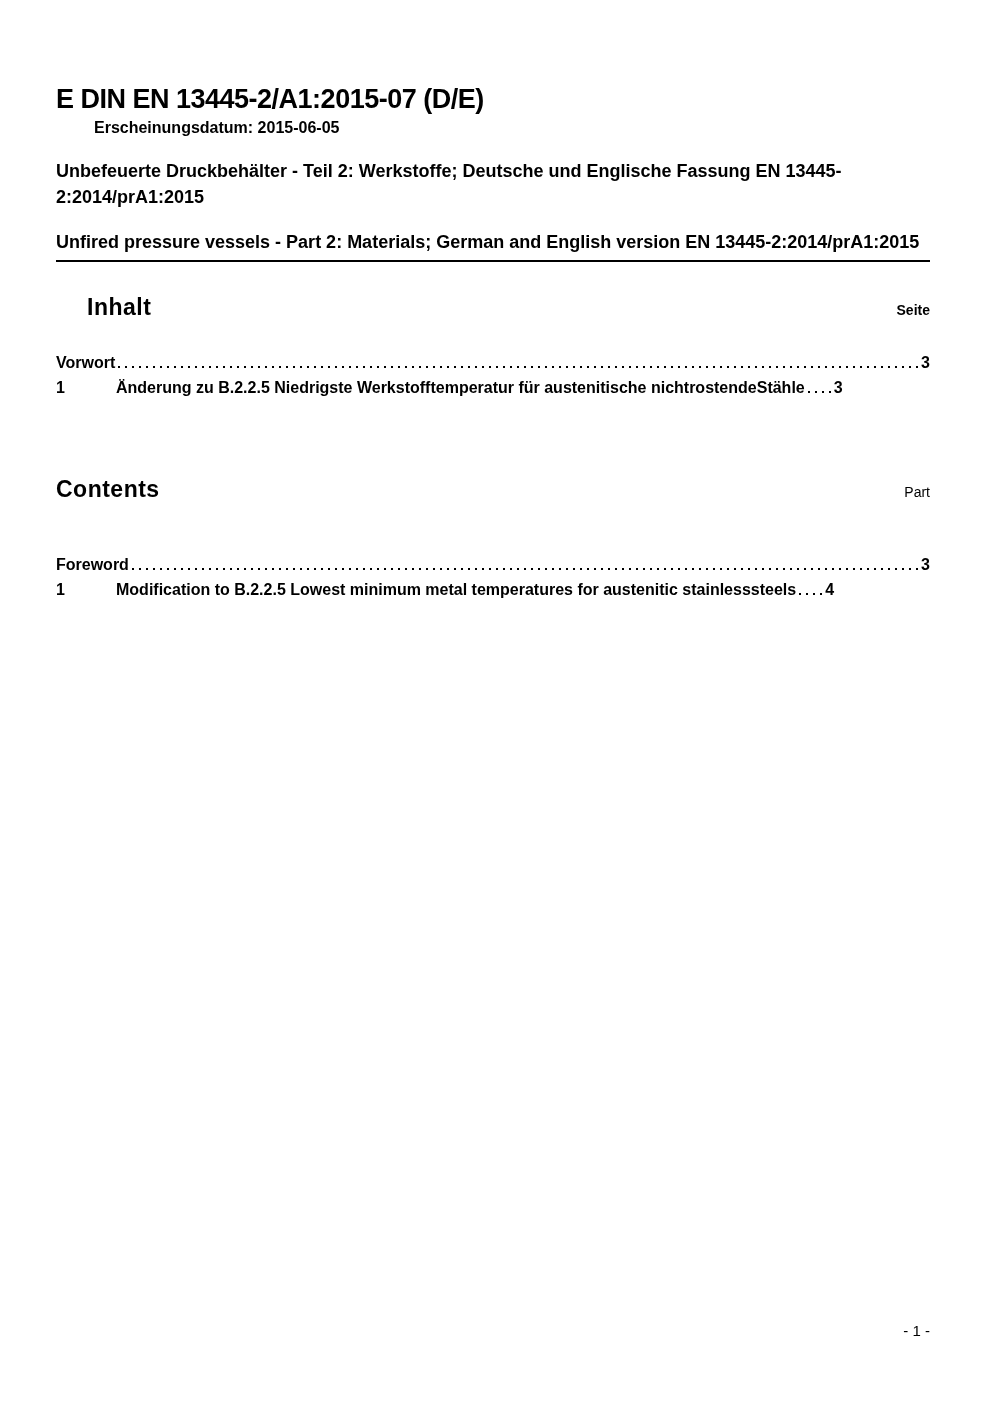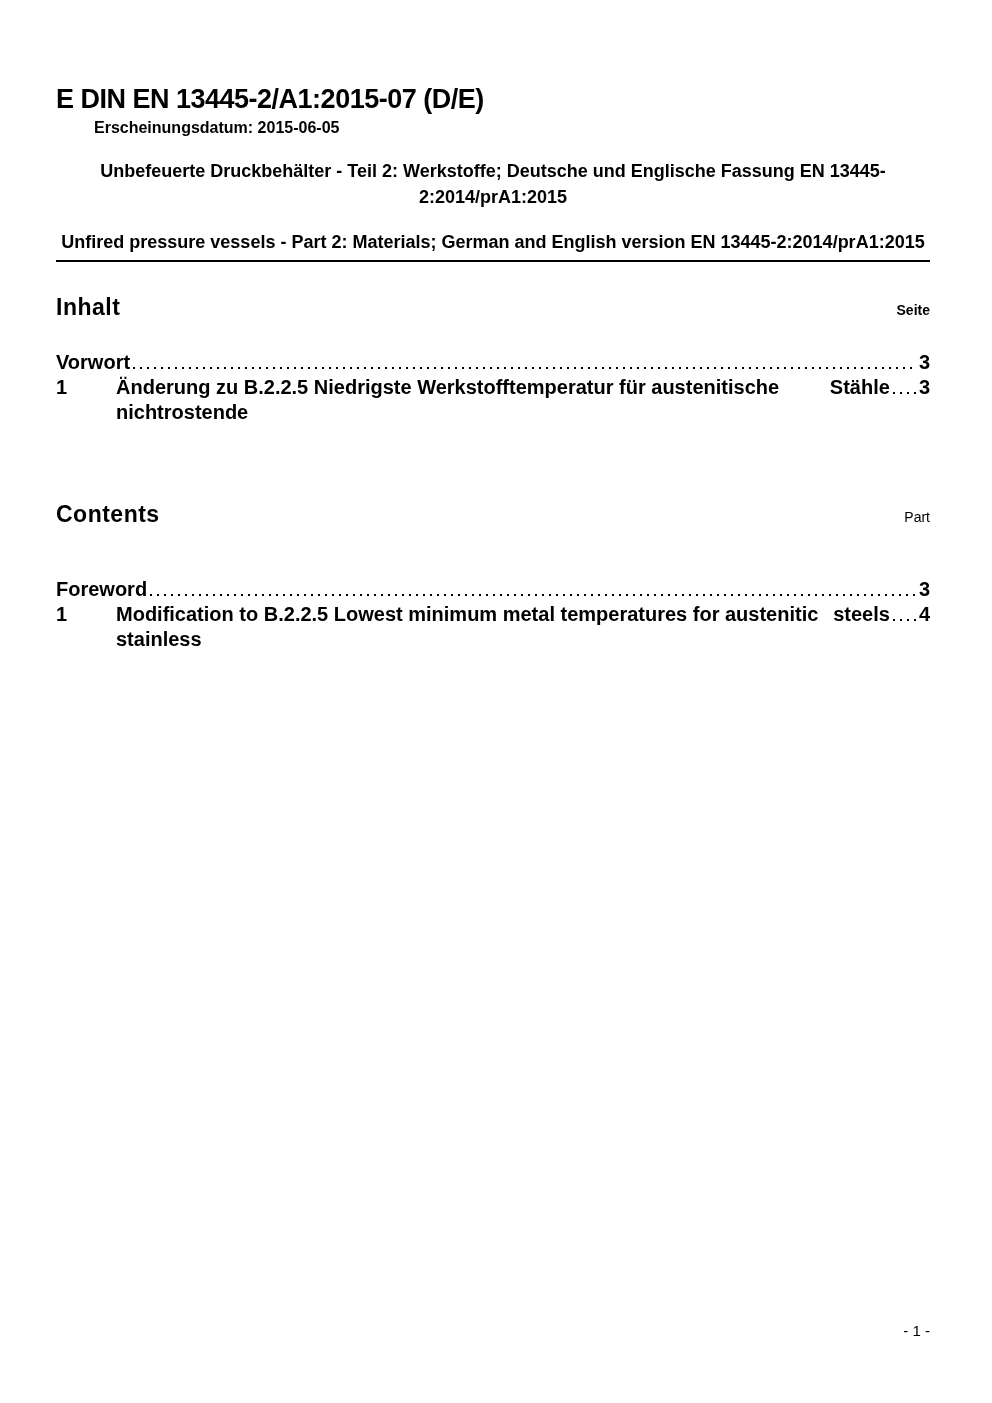--- a/index.html
+++ b/index.html
@@ -26,45 +26,44 @@
     font-size: 16px;
     font-weight: bold;
     line-height: 20px;
     margin-top: 4px;
     margin-left: 38px;
   }
   .doc-title {
     font-size: 18px;
     font-weight: bold;
     line-height: 26px;
-    text-align: center;
   }
   .doc-title.de { margin-top: 20px; }
   .doc-title.en { margin-top: 19px; }
   .rule {
     margin-top: 5px;
     border-top: 2px solid #000;
     width: 100%;
   }
   .toc-heading-row {
     display: flex;
     justify-content: space-between;
     align-items: baseline;
   }
-  .toc-heading-row.de { margin-top: 32px; }
+  .toc-heading-row.de { margin-top: 32px; margin-left: 31px; }
   .toc-heading-row.en { margin-top: 76px; }
   .toc-heading {
     font-size: 23px;
     font-weight: bold;
     line-height: 27px;
     letter-spacing: 0.5px;
   }
   .page-label { font-size: 14px; }
   .page-label.bold { font-weight: bold; }
-  .toc-block { font-size: 20px; font-weight: bold; }
+  .toc-block { font-size: 16px; font-weight: bold; }
   .toc-block.de { margin-top: 29px; }
   .toc-block.en { margin-top: 49px; }
   .toc-row {
     display: flex;
     align-items: baseline;
     line-height: 25px;
   }
   .toc-num {
     flex: 0 0 60px;
   }

